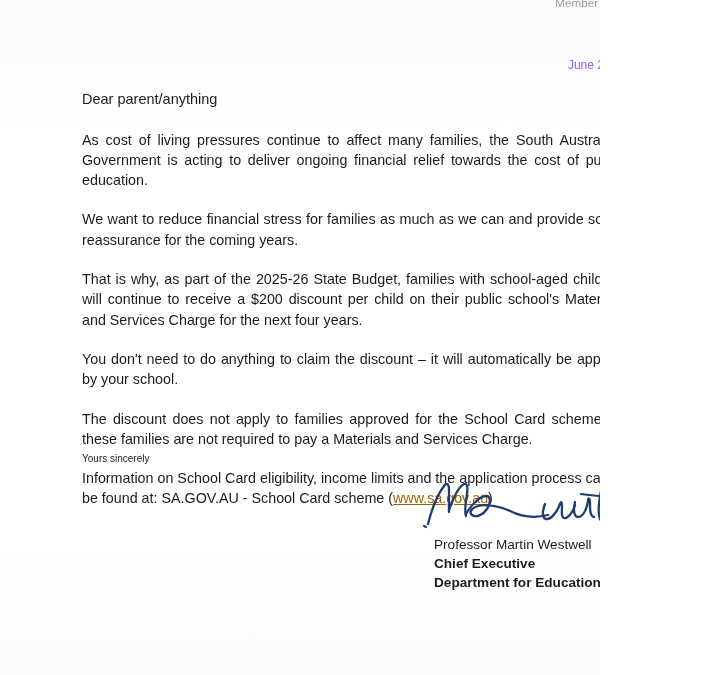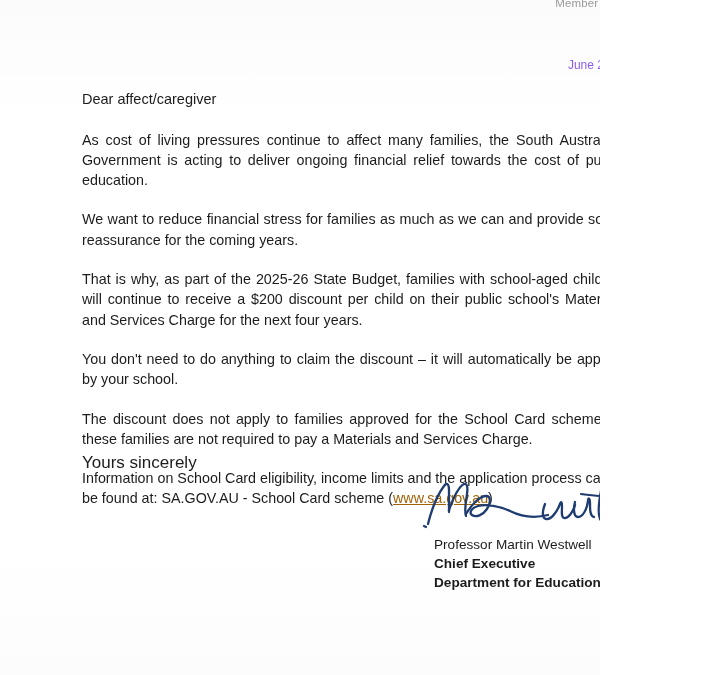--- a/index.html
+++ b/index.html
@@ -80,21 +80,21 @@
 
   a.weblink {
     color: #a16207;
     text-decoration: underline;
   }
 
   .signoff {
     position: absolute;
     left: 82px;
     top: 452px;
-    font-size: 17px;
+    font-size: 10px;
     line-height: 1.3;
   }
 
   .sig-col {
     position: absolute;
     top: 468px;
   }
   .sig-col.left { left: 78px; width: 300px; }
   .sig-col.right { left: 418px; width: 280px; }
 
@@ -129,21 +129,21 @@
 
   <div class="scan-tint"></div>
   <div class="page-edge"></div>
 
   <div class="letterhead">Member for Wright</div>
 
   <div class="date">June 2025</div>
 
   <div class="body-block">
 
-    <p class="salutation">Dear affect/caregiver</p>
+    <p class="salutation">Dear parent/anything</p>
 
     <p class="para">As cost of living pressures continue to affect many families, the South Australian Government is acting to deliver ongoing financial relief towards the cost of public education.</p>
     <p class="para">We want to reduce financial stress for families as much as we can and provide some reassurance for the coming years.</p>
     <p class="para">That is why, as part of the 2025-26 State Budget, families with school-aged children will continue to receive a $200 discount per child on their public school's Materials and Services Charge for the next four years.</p>
     <p class="para">You don't need to do anything to claim the discount – it will automatically be applied by your school.</p>
     <p class="para">The discount does not apply to families approved for the School Card scheme as these families are not required to pay a Materials and Services Charge.</p>
 
     <p class="para last-left"><span>Information on School Card eligibility, income limits and the application process can be found at: SA.GOV.AU - School Card scheme (</span><a class="weblink" href="#">www.sa.gov.au</a><span>)</span></p>
 
   </div>

